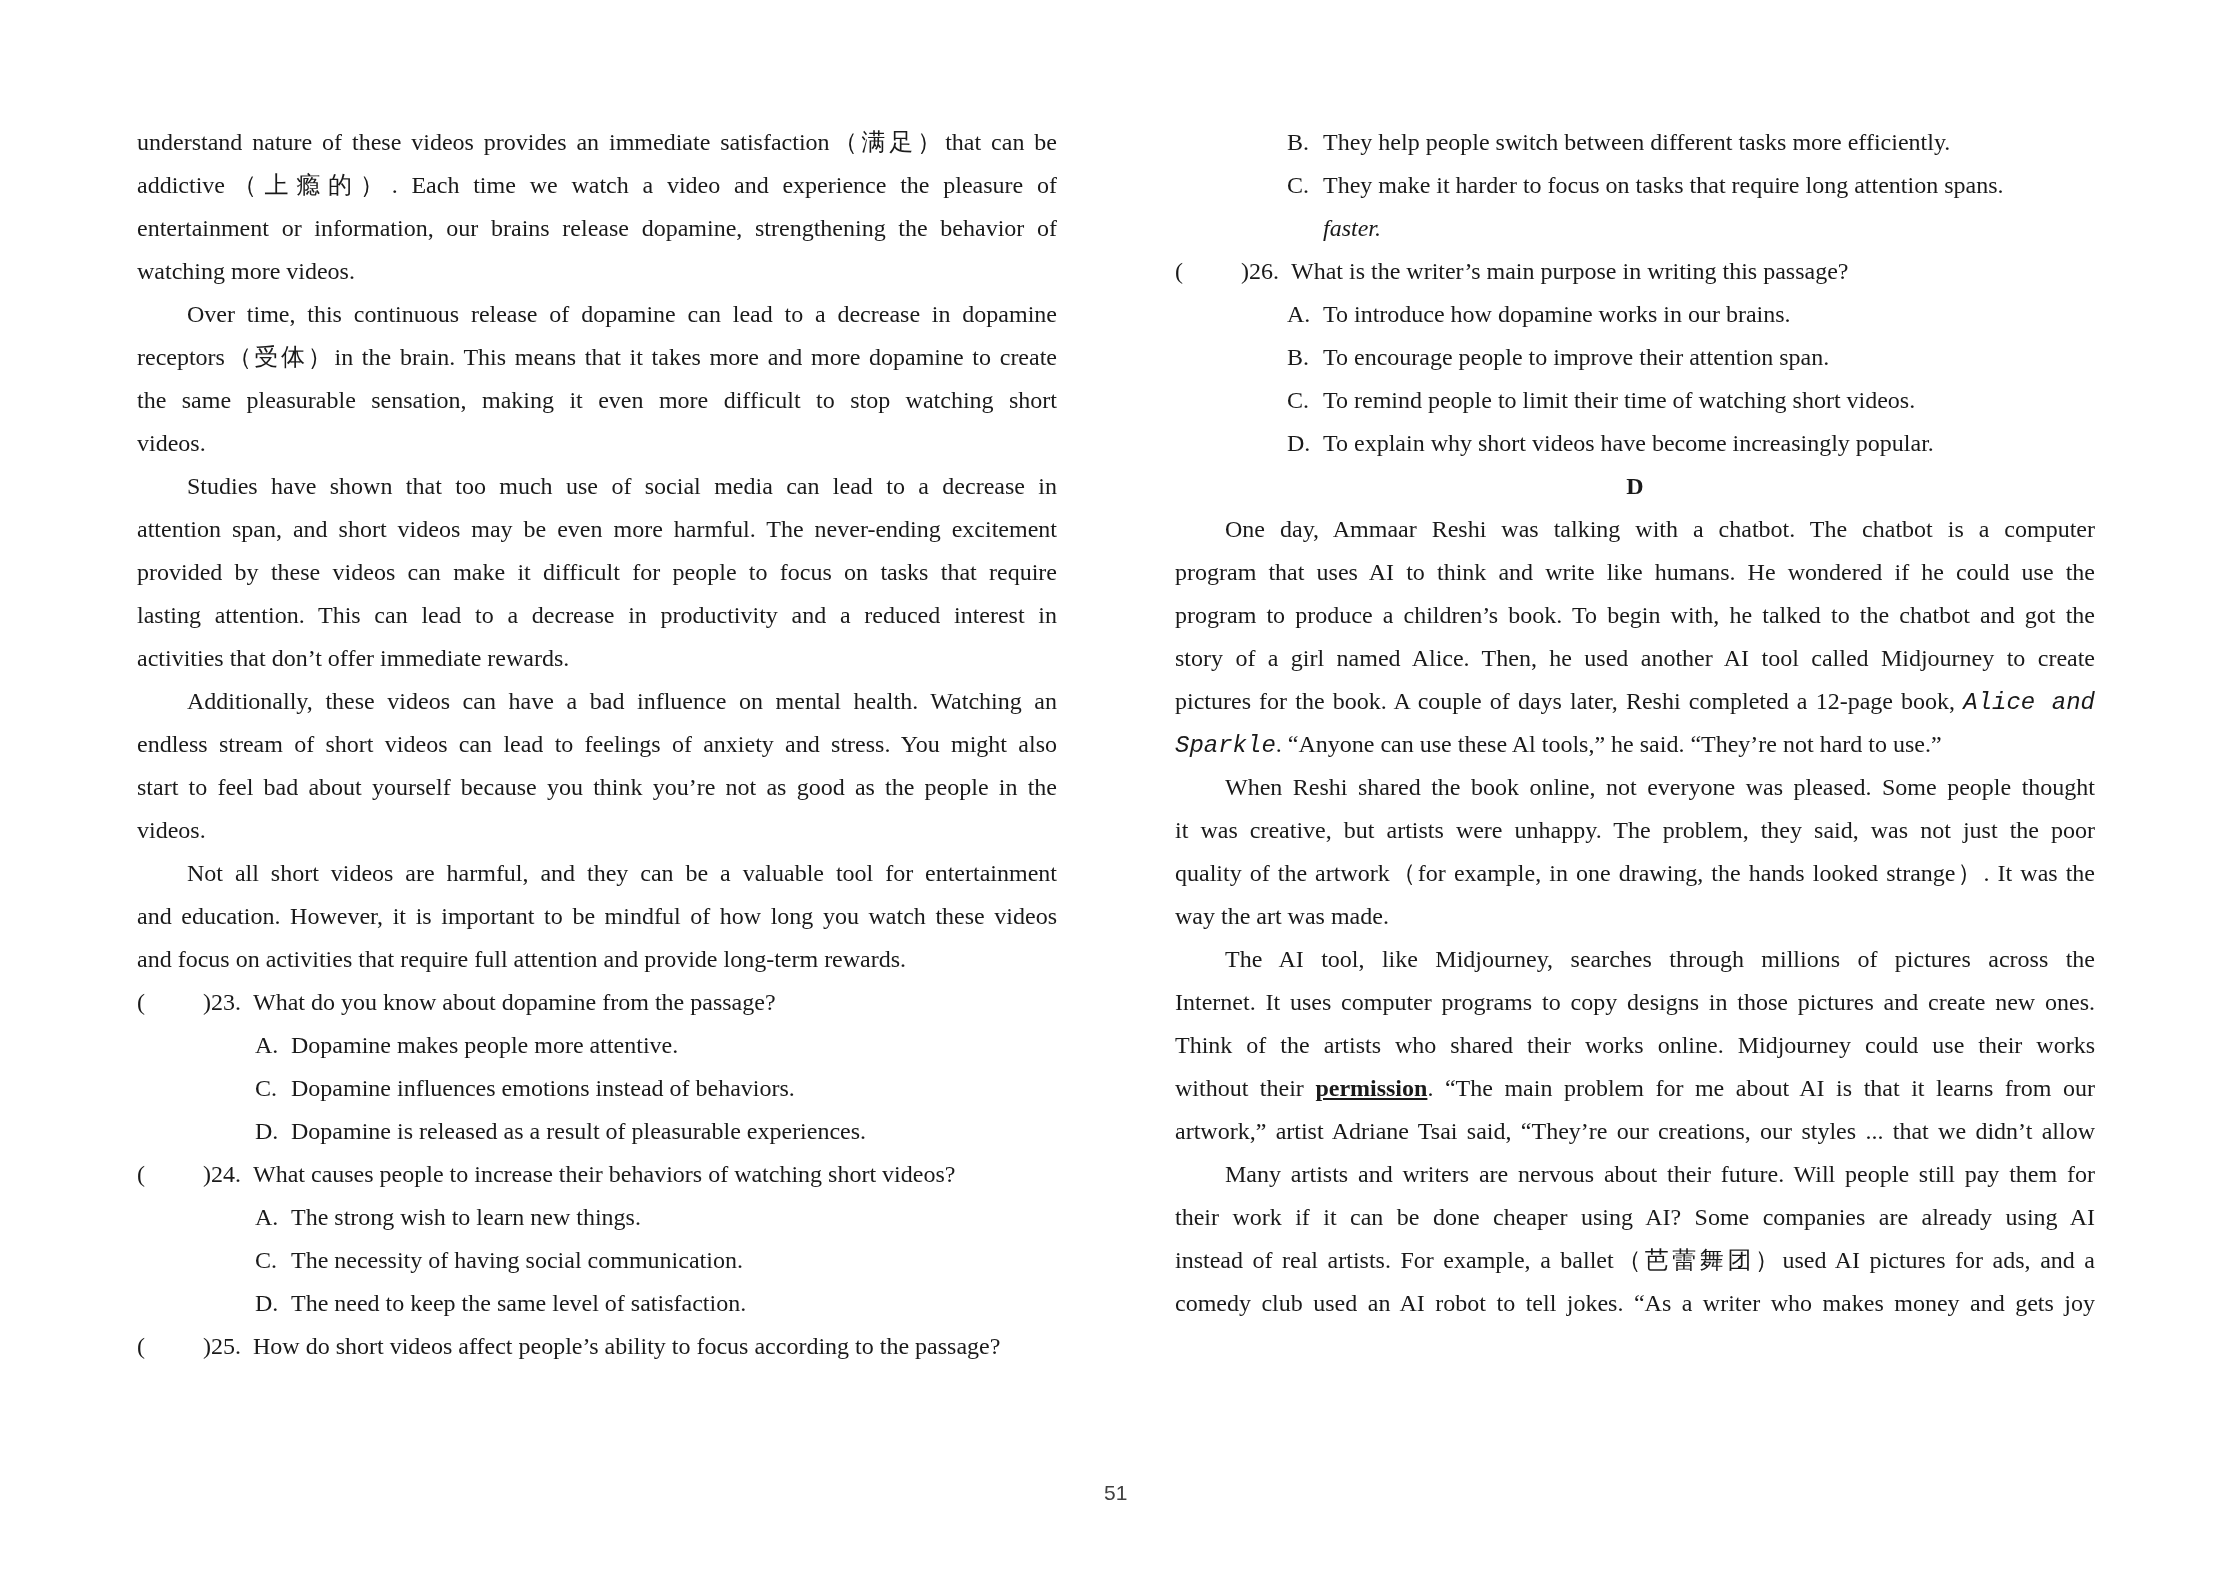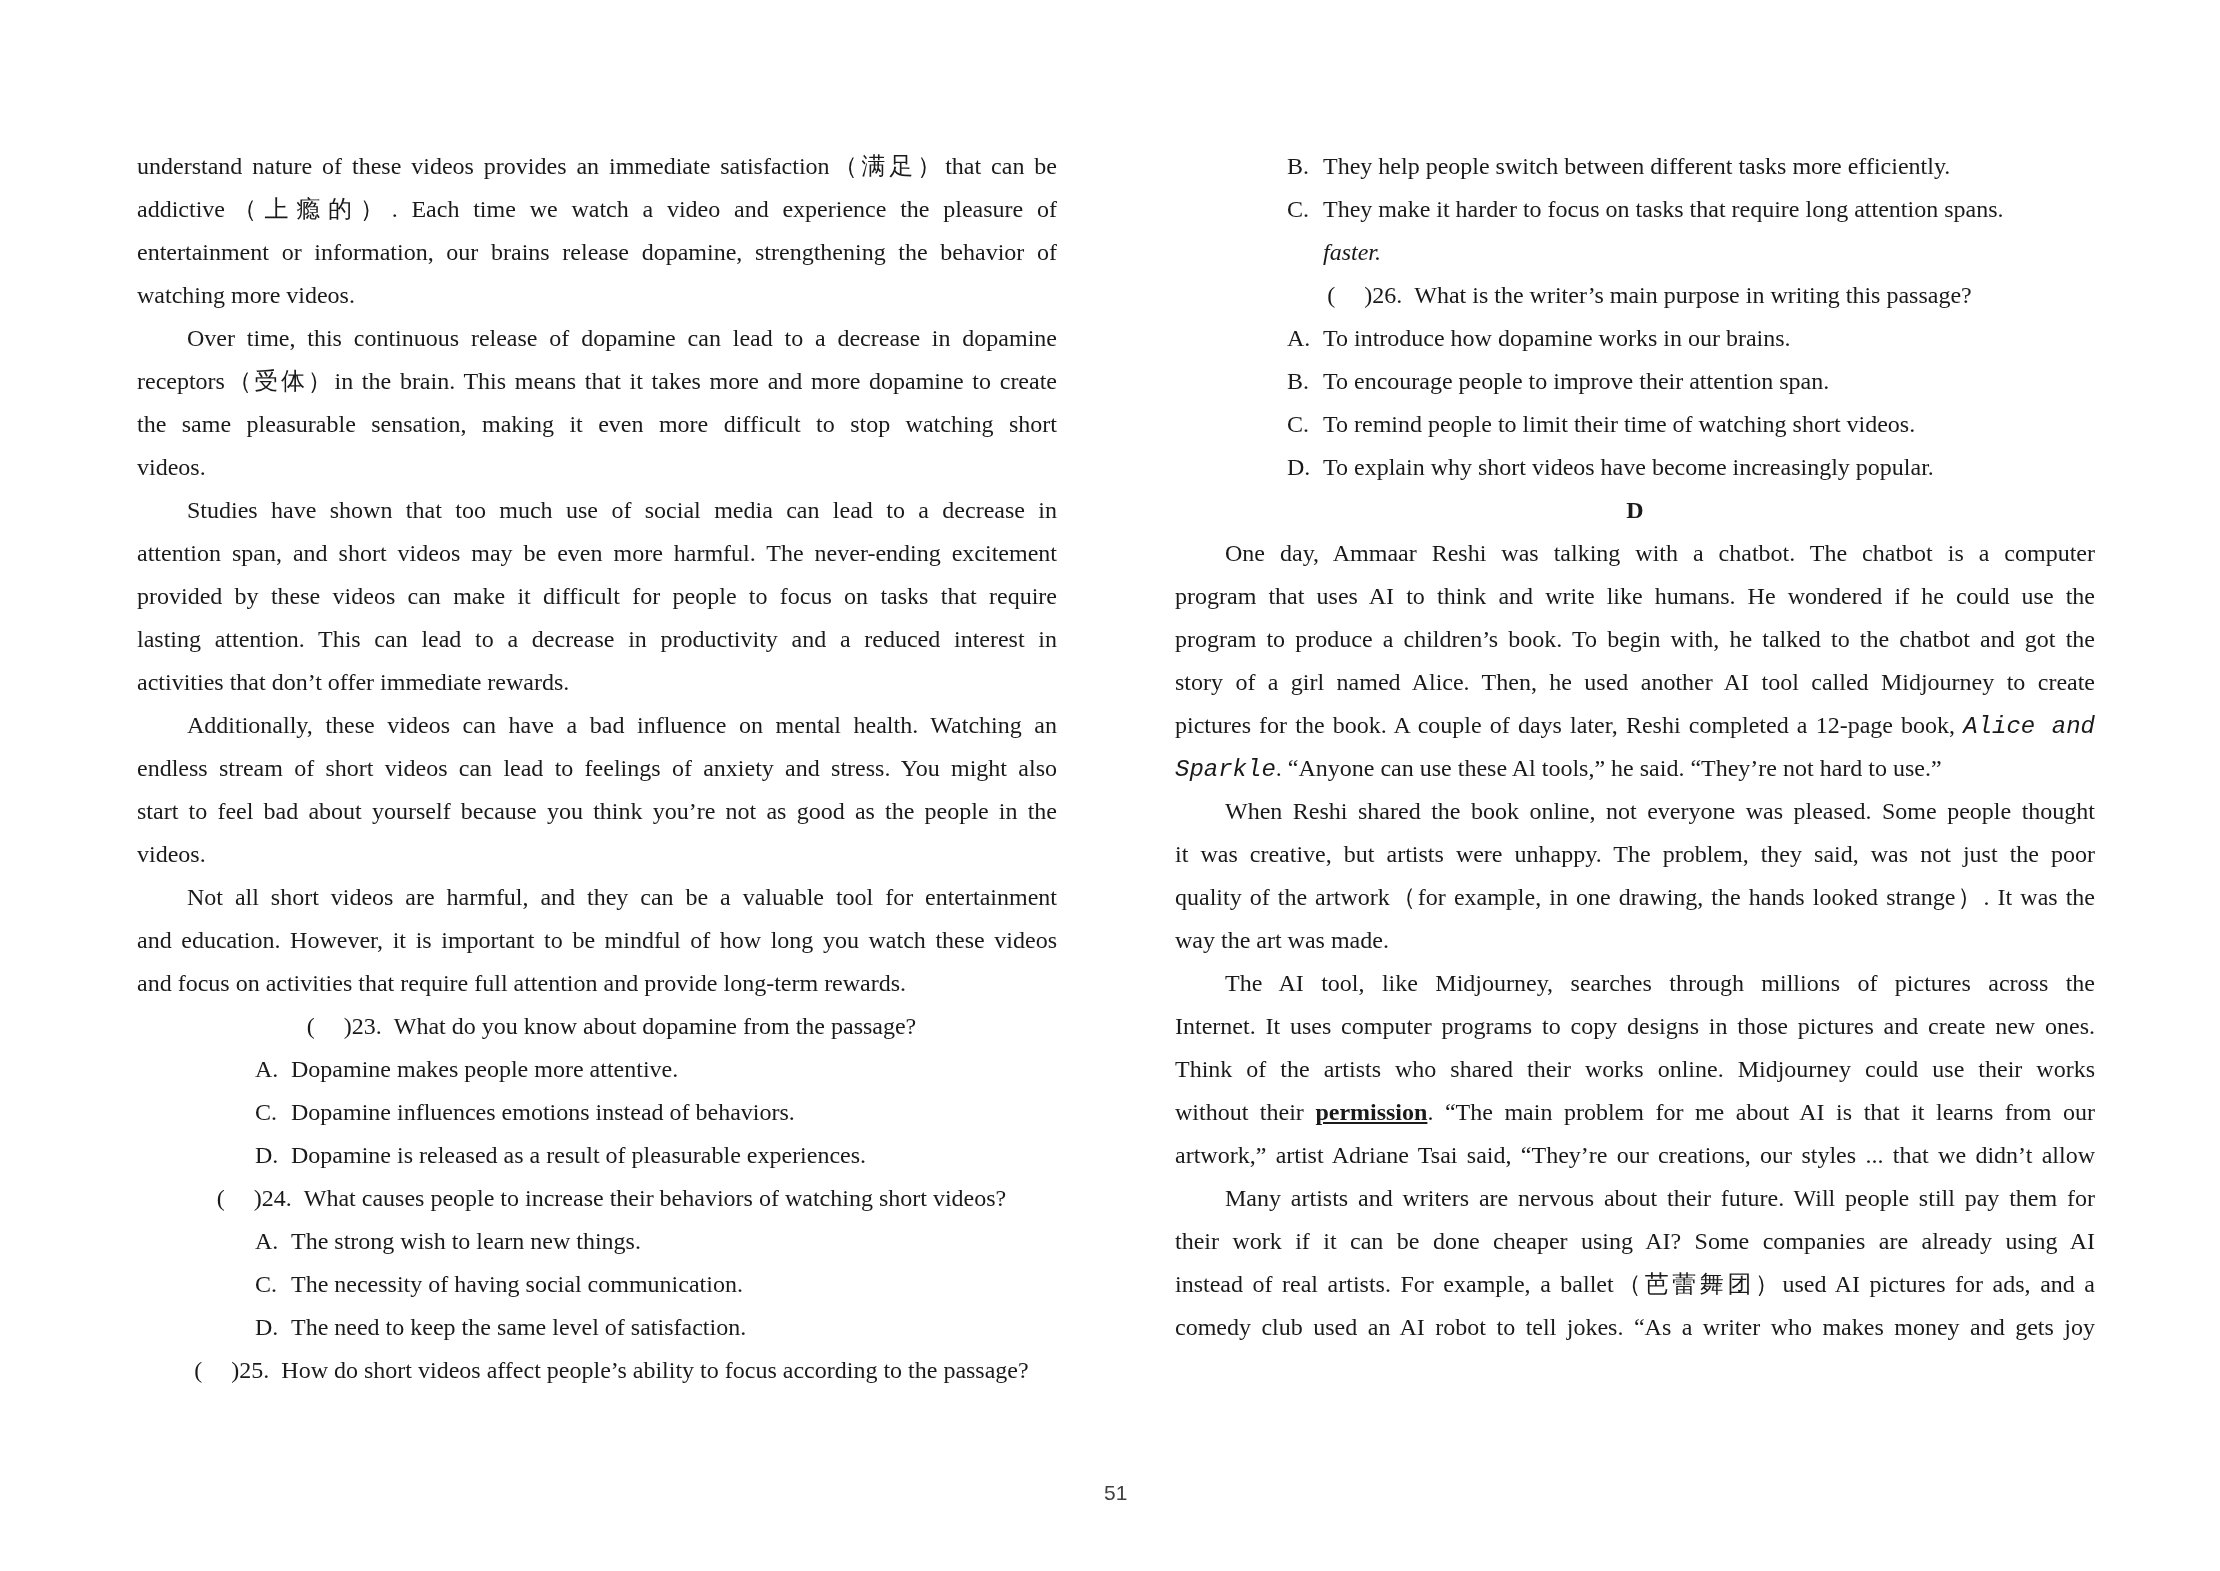--- a/index.html
+++ b/index.html
@@ -1,27 +1,27 @@
 <!DOCTYPE html>
 <html><head>
 <meta charset="utf-8">
 <style>
   html, body { margin:0; padding:0; background:#ffffff; }
   body { width:2220px; height:1571px; position:relative; overflow:hidden;
          font-family:"Liberation Serif", "DejaVu Serif", serif; color:#1a1a1a; }
-  .col { position:absolute; top:121px;margin-top:24px; }
+  .col { position:absolute; top:121px; }
   .col-left { left:137px; width:920px; }
   .col-right { left:1175px; width:920px; }
   .ln { display:block; height:43px; line-height:43px; font-size:24px; white-space:nowrap; }
   .j { text-align:justify; text-align-last:justify; white-space:normal; overflow:hidden; }
   .indent { padding-left:50px; }
   .opt { padding-left:118px; }
   .opt-r { padding-left:112px; }
   .opt-r-cont { padding-left:148px;font-style:italic; }
-  .q { position:relative;text-align:center; }
+  .q { position:relative; }
   .q .paren { display:inline-block; width:66px; }
   .center { text-align:center; font-weight:bold; }
   .lbl { display:inline-block; width:36px; }
   .bold-u { font-weight:bold; text-decoration:underline; }
   .it { font-style:italic;font-family:Liberation Mono, monospace; }
   .page-num { position:absolute; left:1104px; top:1481px; font-family:"Liberation Sans", sans-serif;
               font-size:21px; color:#404040; }
 </style>
 </head>
 <body>

